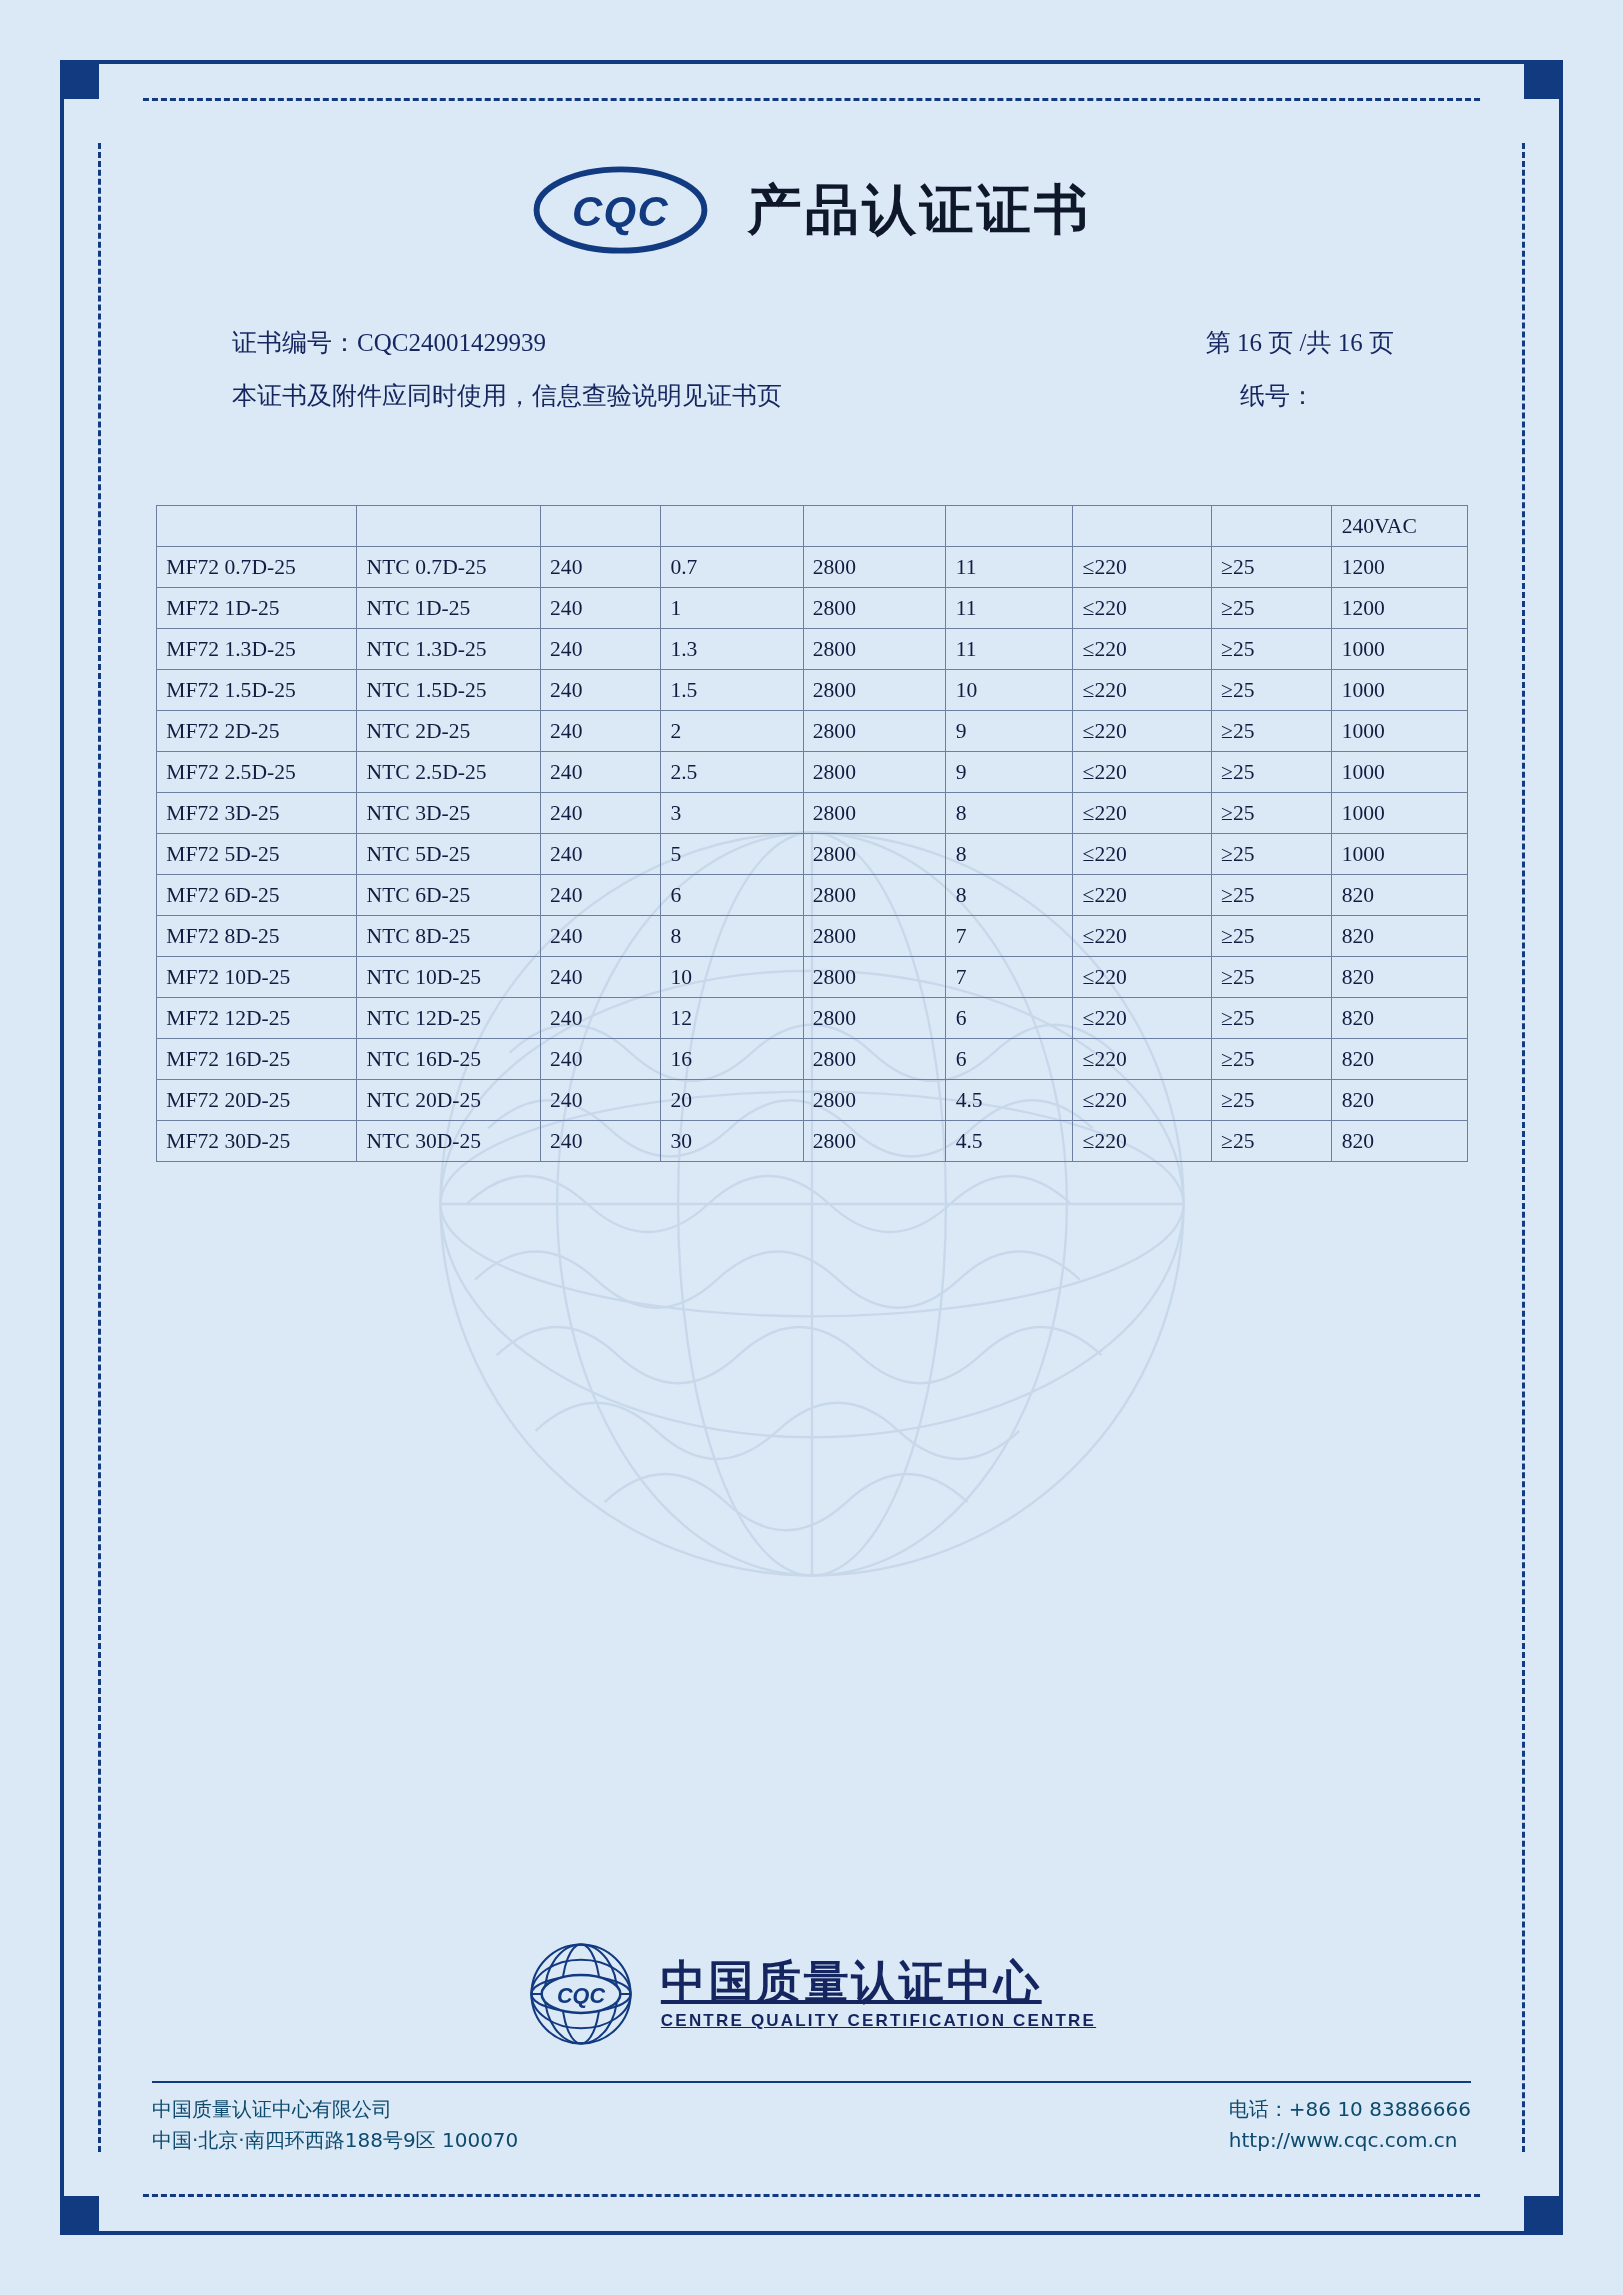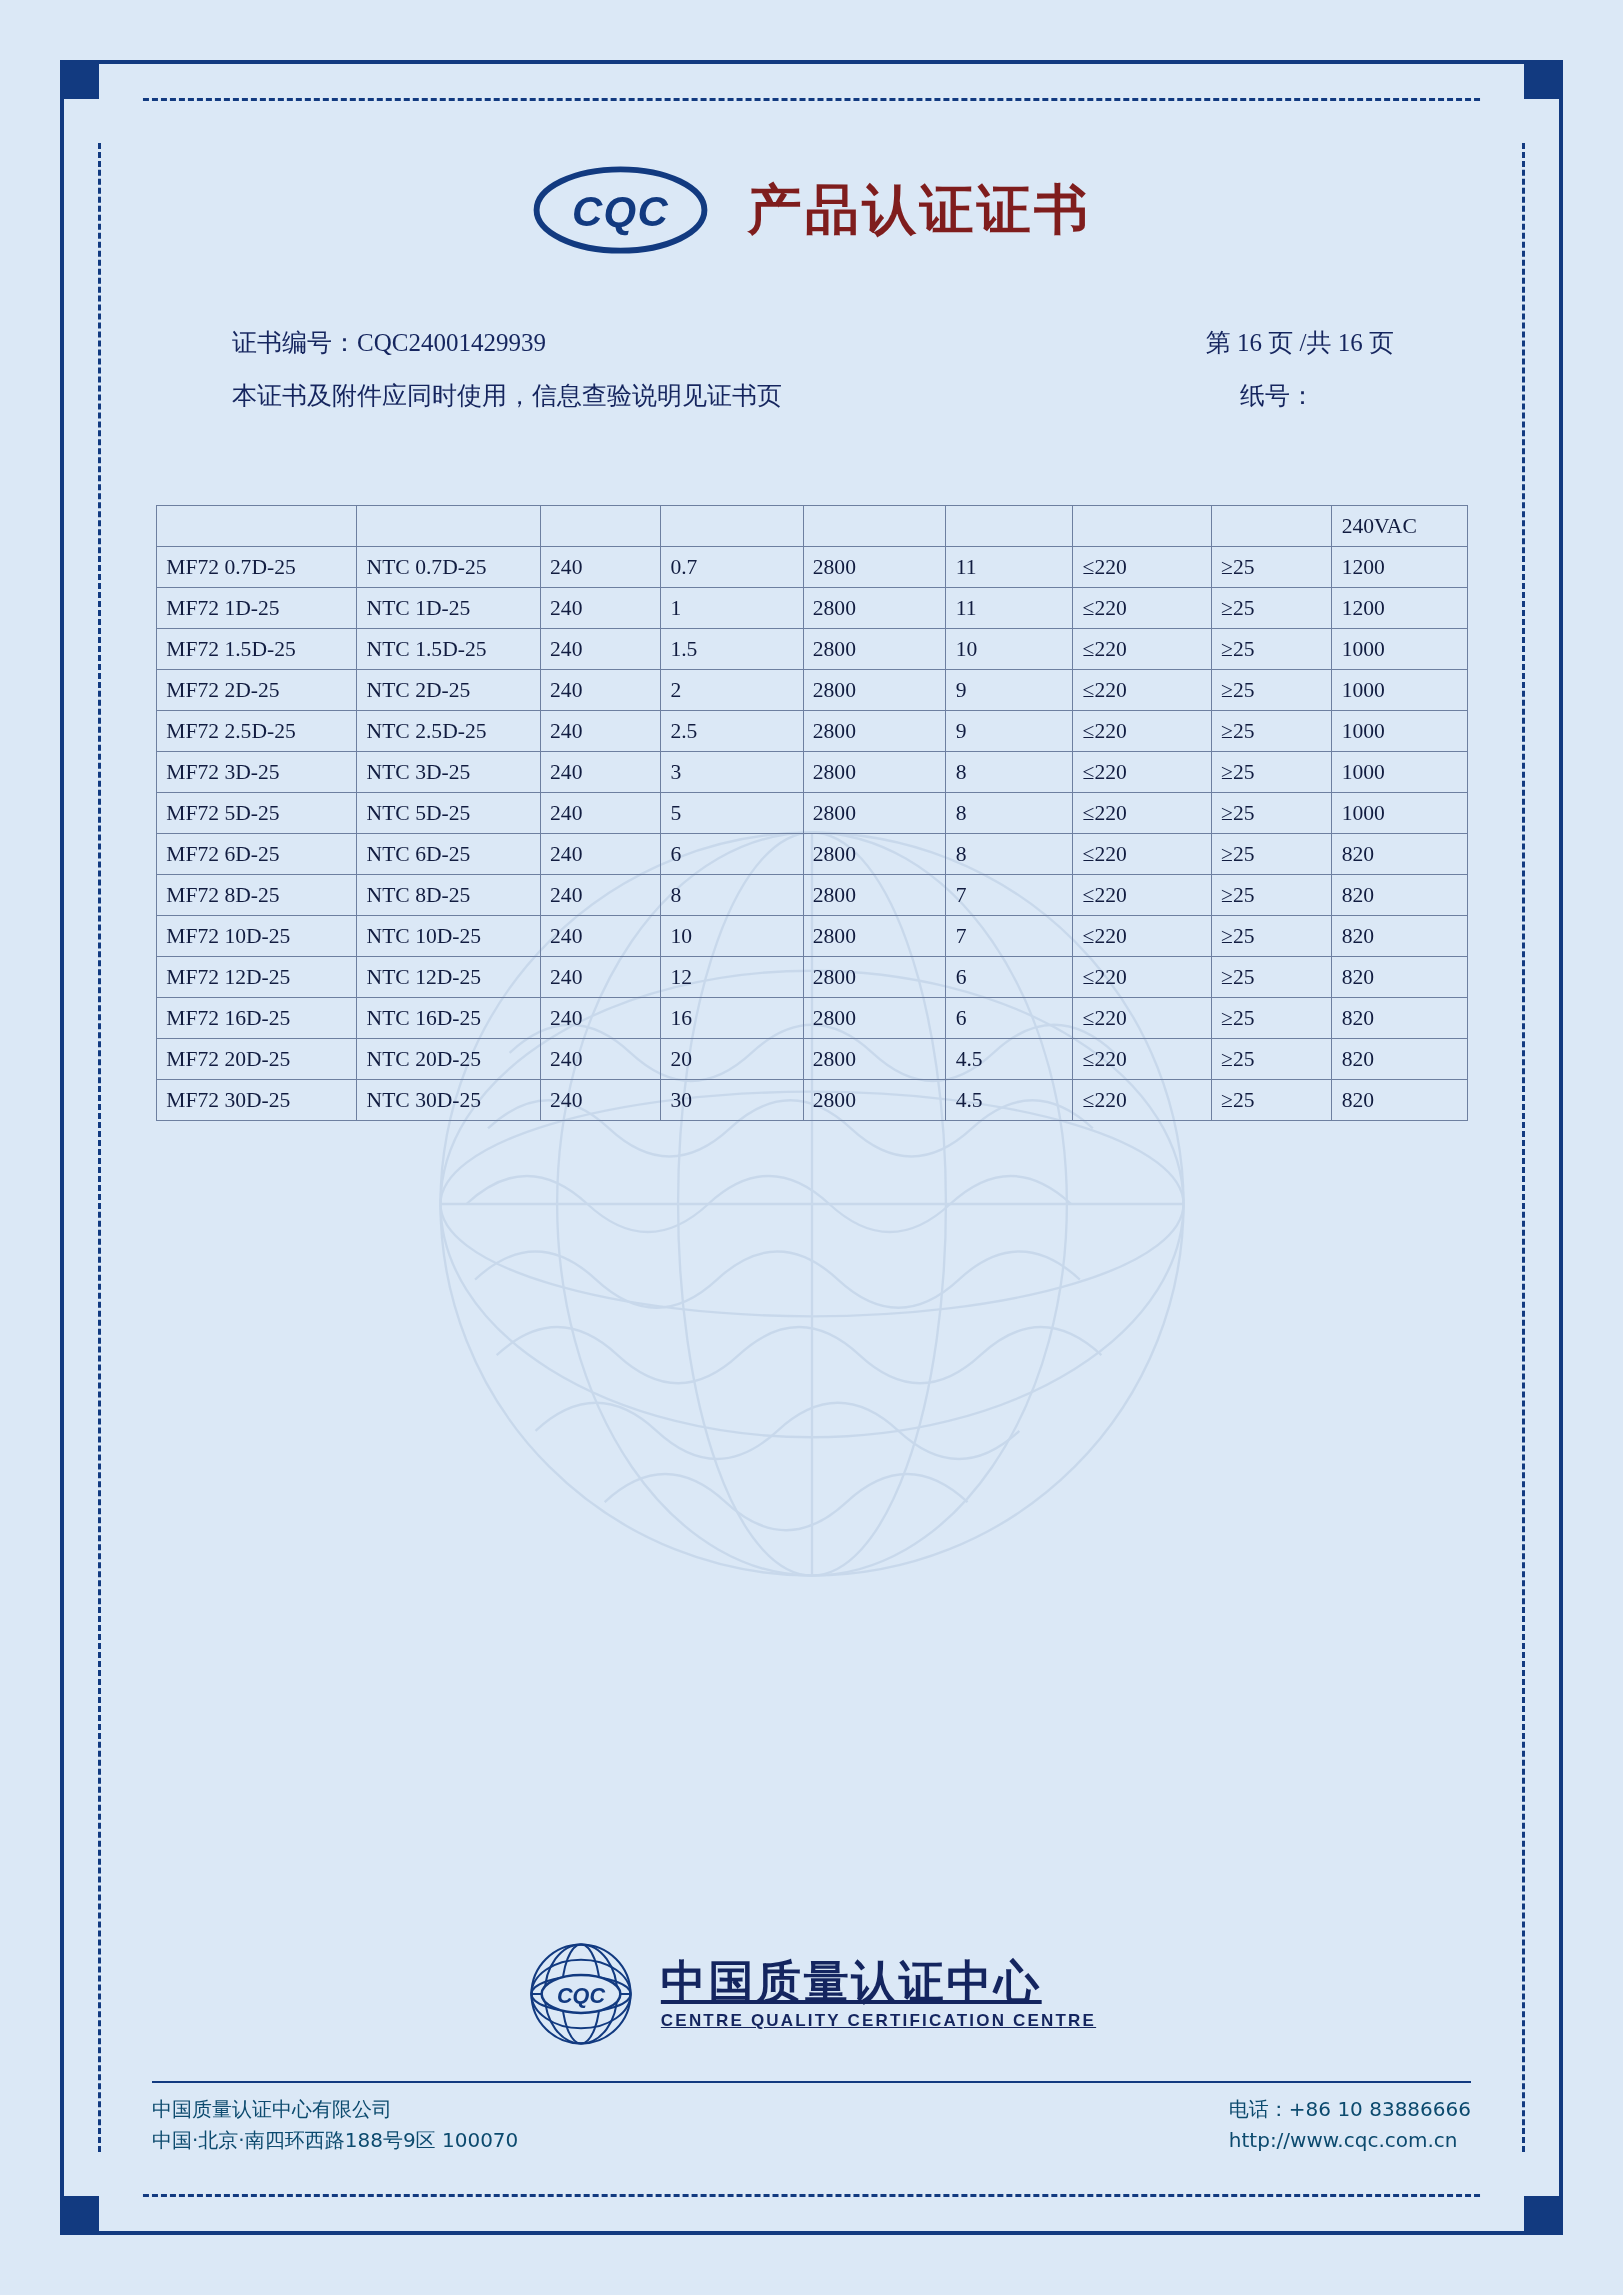--- a/index.html
+++ b/index.html
@@ -79,21 +79,21 @@
     align-items: center;
     justify-content: center;
     gap: 39px;
   }
   .header-logo { width: 177px; height: 92px; }
   .header-title {
     font-family: Liberation Mono, monospace;
     font-weight: bold;
     font-size: 54px;
     letter-spacing: 3.3px;
-    color: #7f1d1d;
+    color: #0f172a;
   }
 
   
   .meta {
     position: absolute;
     left: 232px;
     right: 203px;
     top: 330px;
     color: #15255e;
   }
@@ -282,20 +282,31 @@
             <td class="c1">NTC 1D-25</td>
             <td class="c2">240</td>
             <td class="c3">1</td>
             <td class="c4">2800</td>
             <td class="c5">11</td>
             <td class="c6">≤220</td>
             <td class="c7">≥25</td>
             <td class="c8">1200</td>
           </tr>
           <tr>
+            <td class="c0">MF72 1.3D-25</td>
+            <td class="c1">NTC 1.3D-25</td>
+            <td class="c2">240</td>
+            <td class="c3">1.3</td>
+            <td class="c4">2800</td>
+            <td class="c5">11</td>
+            <td class="c6">≤220</td>
+            <td class="c7">≥25</td>
+            <td class="c8">1000</td>
+          </tr>
+          <tr>
             <td class="c0">MF72 1.5D-25</td>
             <td class="c1">NTC 1.5D-25</td>
             <td class="c2">240</td>
             <td class="c3">1.5</td>
             <td class="c4">2800</td>
             <td class="c5">10</td>
             <td class="c6">≤220</td>
             <td class="c7">≥25</td>
             <td class="c8">1000</td>
           </tr>

